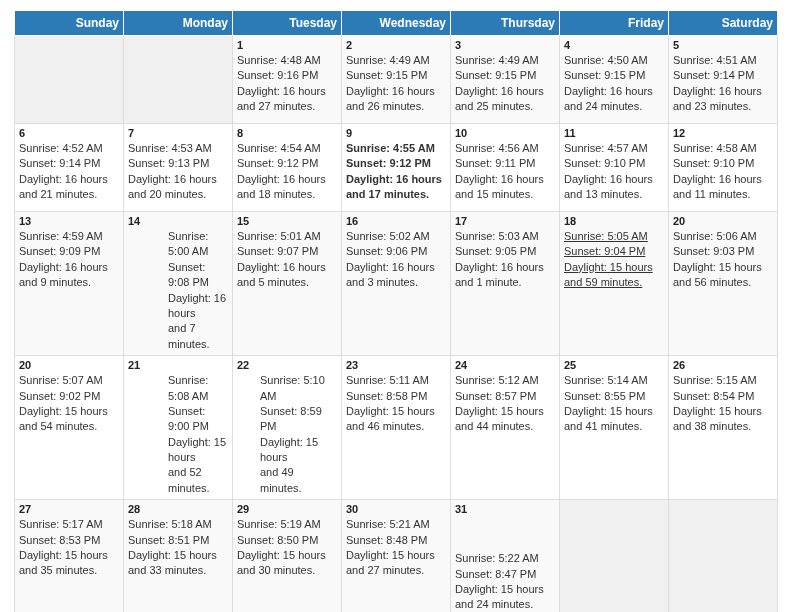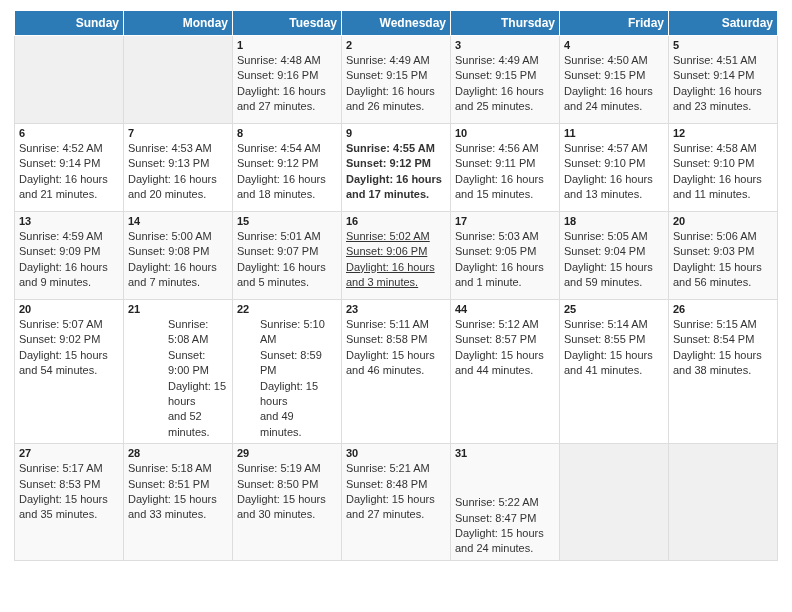--- a/index.html
+++ b/index.html
@@ -187,49 +187,49 @@
         <tr>
           <td>
             <span class="day-num">13</span>
             <div class="day-detail" style="white-space: pre-line;">Sunrise: 4:59 AM
 Sunset: 9:09 PM
 Daylight: 16 hours
 and 9 minutes.</div>
           </td>
           <td>
             <span class="day-num">14</span>
-            <div class="day-detail" style="white-space: pre-line;">Sunrise: 5:00 AM
+            <div class="day-detail" style="white-space: pre-line; margin-left: 40px;">Sunrise: 5:00 AM
 Sunset: 9:08 PM
 Daylight: 16 hours
 and 7 minutes.</div>
           </td>
           <td>
             <span class="day-num">15</span>
             <div class="day-detail" style="white-space: pre-line;">Sunrise: 5:01 AM
 Sunset: 9:07 PM
 Daylight: 16 hours
 and 5 minutes.</div>
           </td>
           <td>
             <span class="day-num">16</span>
-            <div class="day-detail" style="white-space: pre-line; text-decoration: underline;">Sunrise: 5:02 AM
+            <div class="day-detail" style="white-space: pre-line;">Sunrise: 5:02 AM
 Sunset: 9:06 PM
 Daylight: 16 hours
 and 3 minutes.</div>
           </td>
           <td>
             <span class="day-num">17</span>
             <div class="day-detail" style="white-space: pre-line;">Sunrise: 5:03 AM
 Sunset: 9:05 PM
 Daylight: 16 hours
 and 1 minute.</div>
           </td>
           <td>
             <span class="day-num">18</span>
-            <div class="day-detail" style="white-space: pre-line;">Sunrise: 5:05 AM
+            <div class="day-detail" style="white-space: pre-line; text-decoration: underline;">Sunrise: 5:05 AM
 Sunset: 9:04 PM
 Daylight: 15 hours
 and 59 minutes.</div>
           </td>
           <td>
             <span class="day-num">20</span>
             <div class="day-detail" style="white-space: pre-line;">Sunrise: 5:06 AM
 Sunset: 9:03 PM
 Daylight: 15 hours
 and 56 minutes.</div>
@@ -258,21 +258,21 @@
 and 49 minutes.</div>
           </td>
           <td>
             <span class="day-num">23</span>
             <div class="day-detail" style="white-space: pre-line;">Sunrise: 5:11 AM
 Sunset: 8:58 PM
 Daylight: 15 hours
 and 46 minutes.</div>
           </td>
           <td>
-            <span class="day-num">44</span>
+            <span class="day-num">24</span>
             <div class="day-detail" style="white-space: pre-line;">Sunrise: 5:12 AM
 Sunset: 8:57 PM
 Daylight: 15 hours
 and 44 minutes.</div>
           </td>
           <td>
             <span class="day-num">25</span>
             <div class="day-detail" style="white-space: pre-line;">Sunrise: 5:14 AM
 Sunset: 8:55 PM
 Daylight: 15 hours

